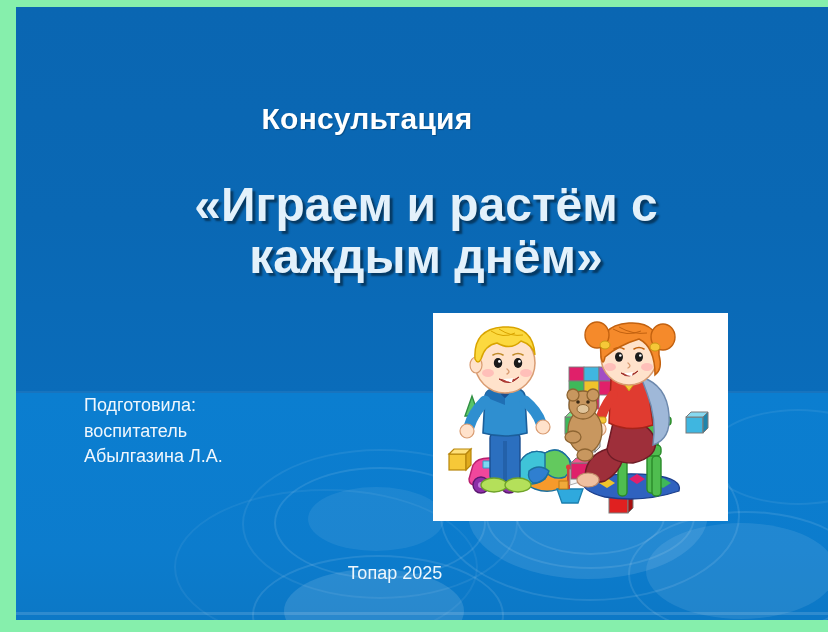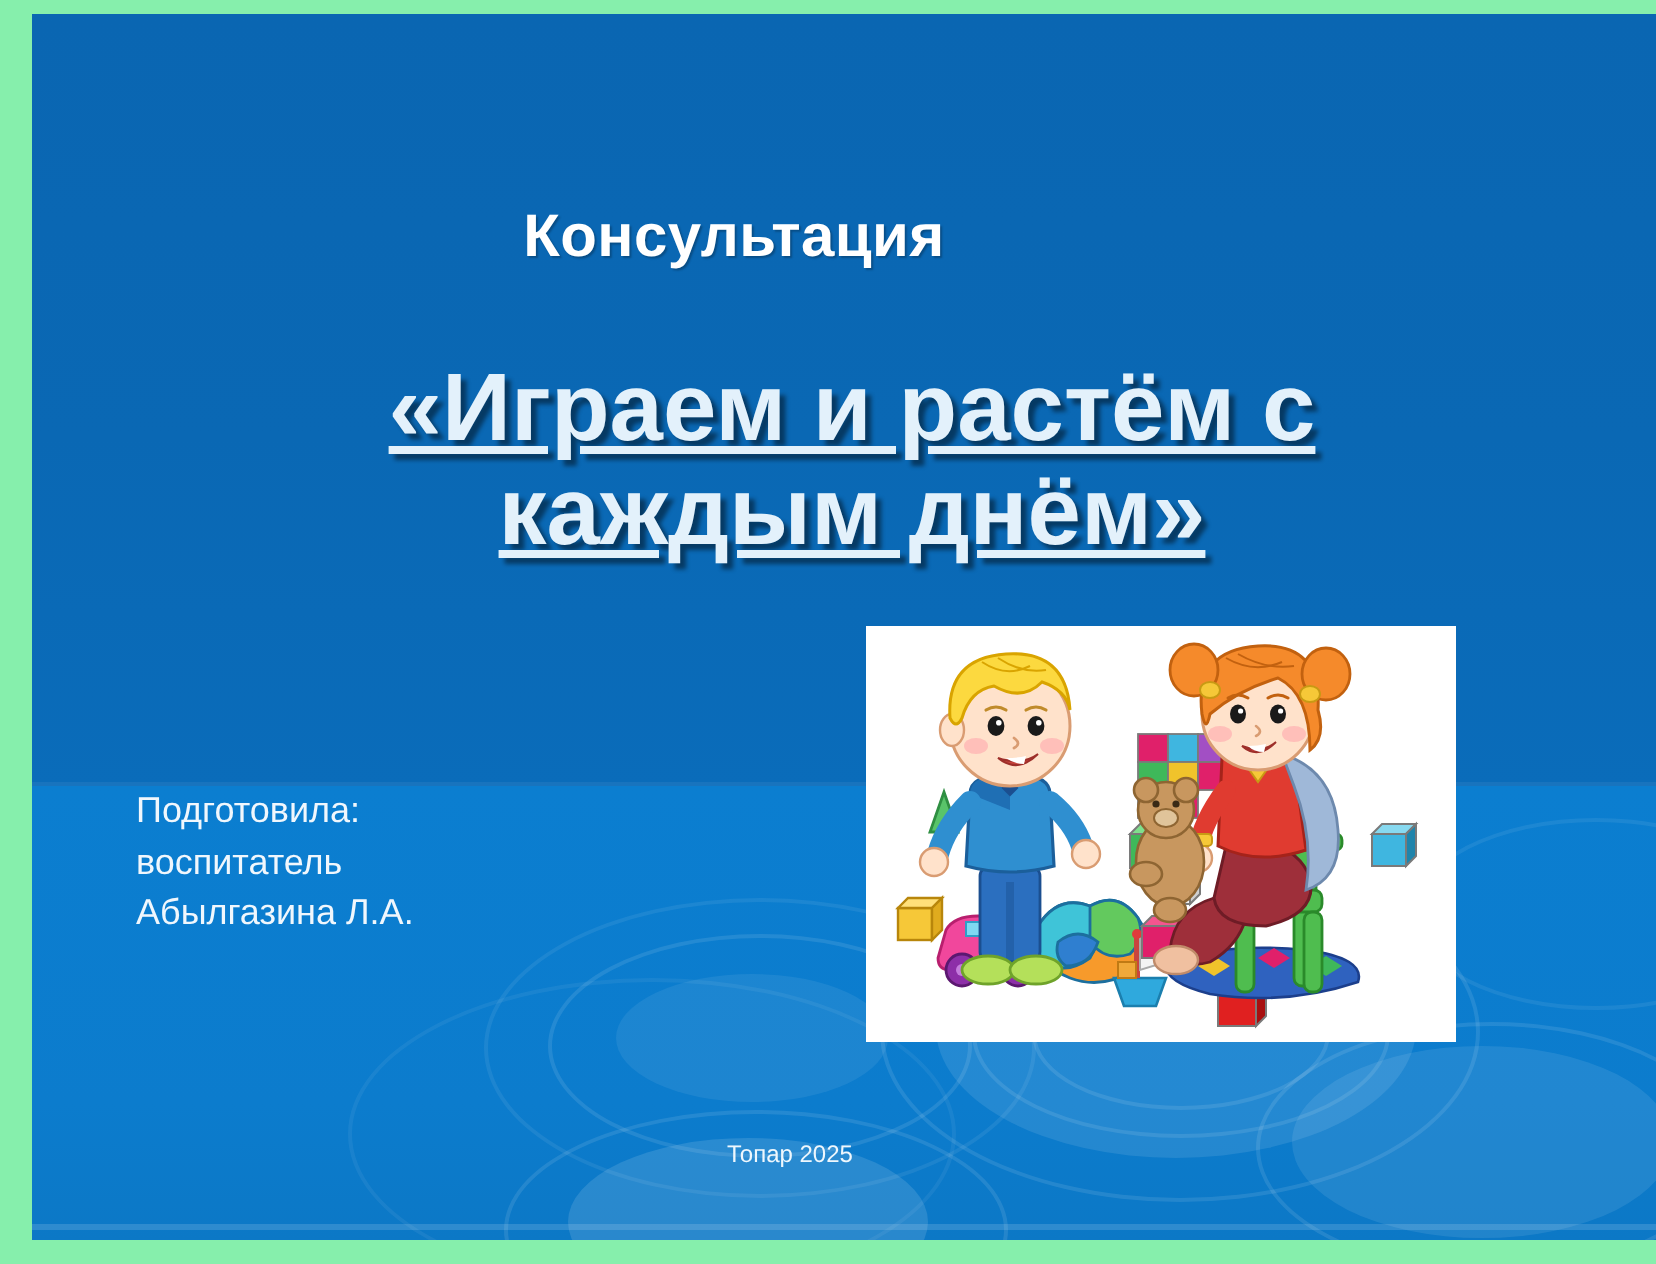--- a/index.html
+++ b/index.html
@@ -103,41 +103,40 @@
     position: absolute;
     left: 80px; top: 172px;
     width: 660px;
     text-align: center;
     color: #e3f1fb;
     font-size: 48px;
     line-height: 1.08;
     font-weight: bold;
     text-shadow: 3px 3px 2px rgba(0,0,0,0.45);
     white-space: pre-line;
-    text-decoration: underline;
   }
 
   #prepared-by {
     position: absolute;
-    left: 52px;
+    left: 68px;
     top: 386px;
     width: 330px;
     color: #f0f7fd;
     font-size: 18px;
     line-height: 1.42;
     white-space: pre-line;
   }
 
   #footer-place {
     position: absolute;
     left: 0; bottom: 36px;
     width: 100%;
     text-align: center;
     color: #eef7fd;
-    font-size: 12px;
+    font-size: 18px;
     padding-right: 54px;
     box-sizing: border-box;
   }
 
   
   #picture {
     position: absolute;
     left: 417px;
     top: 306px;
     width: 295px;

